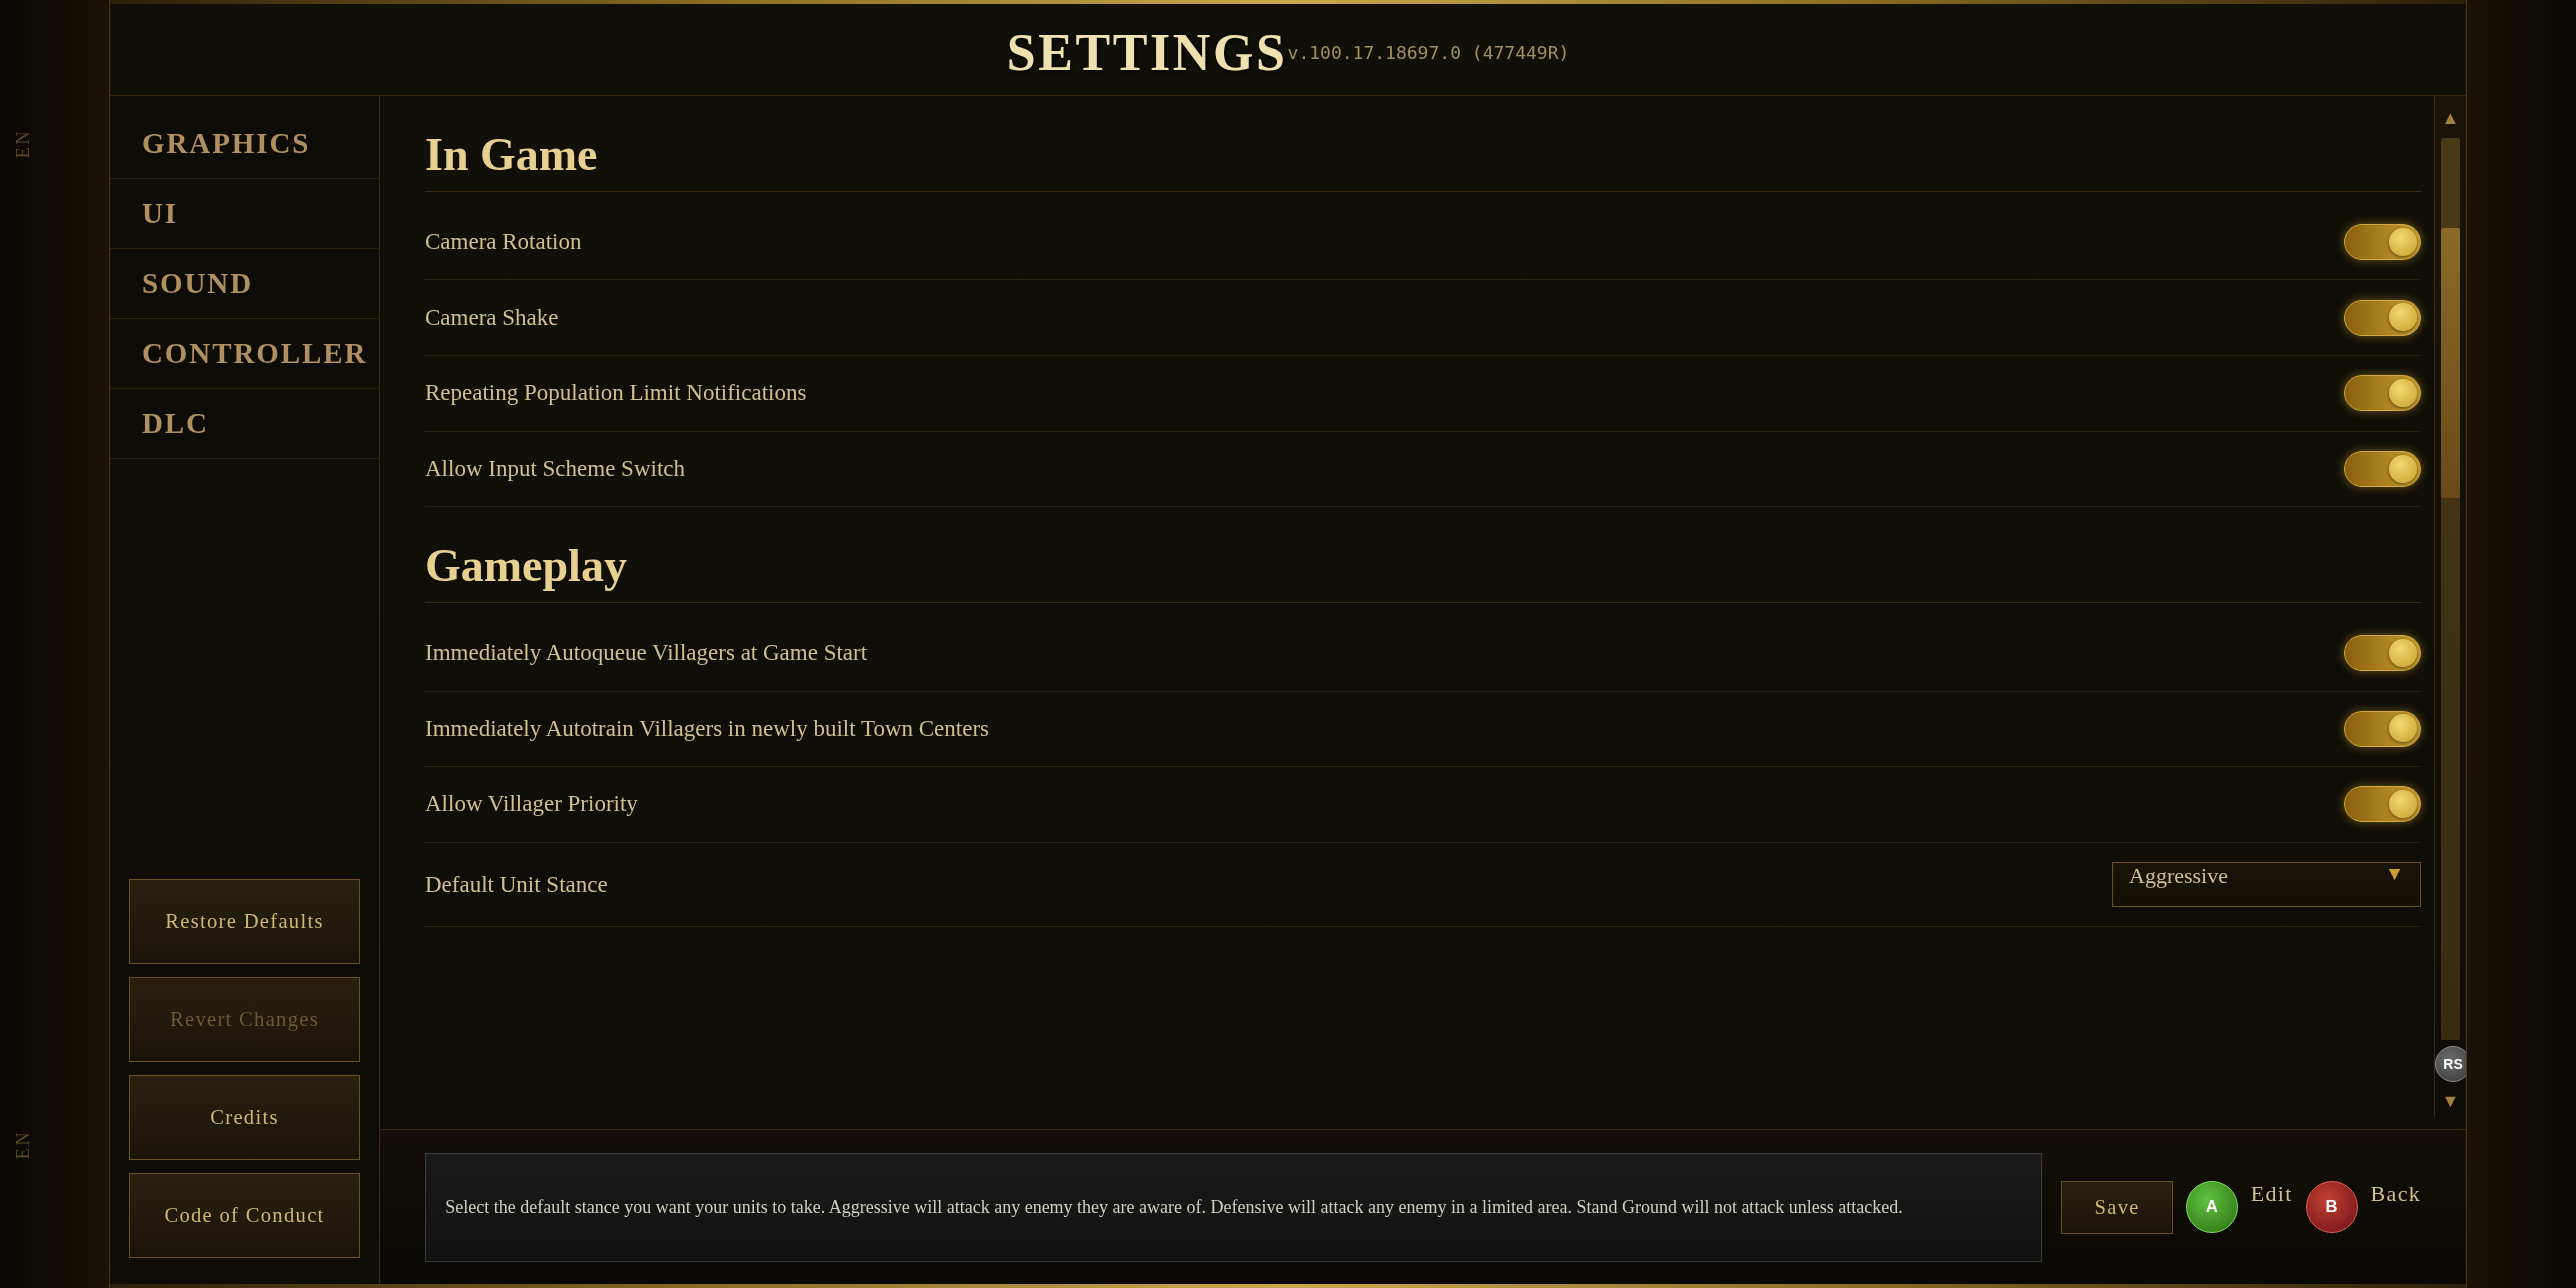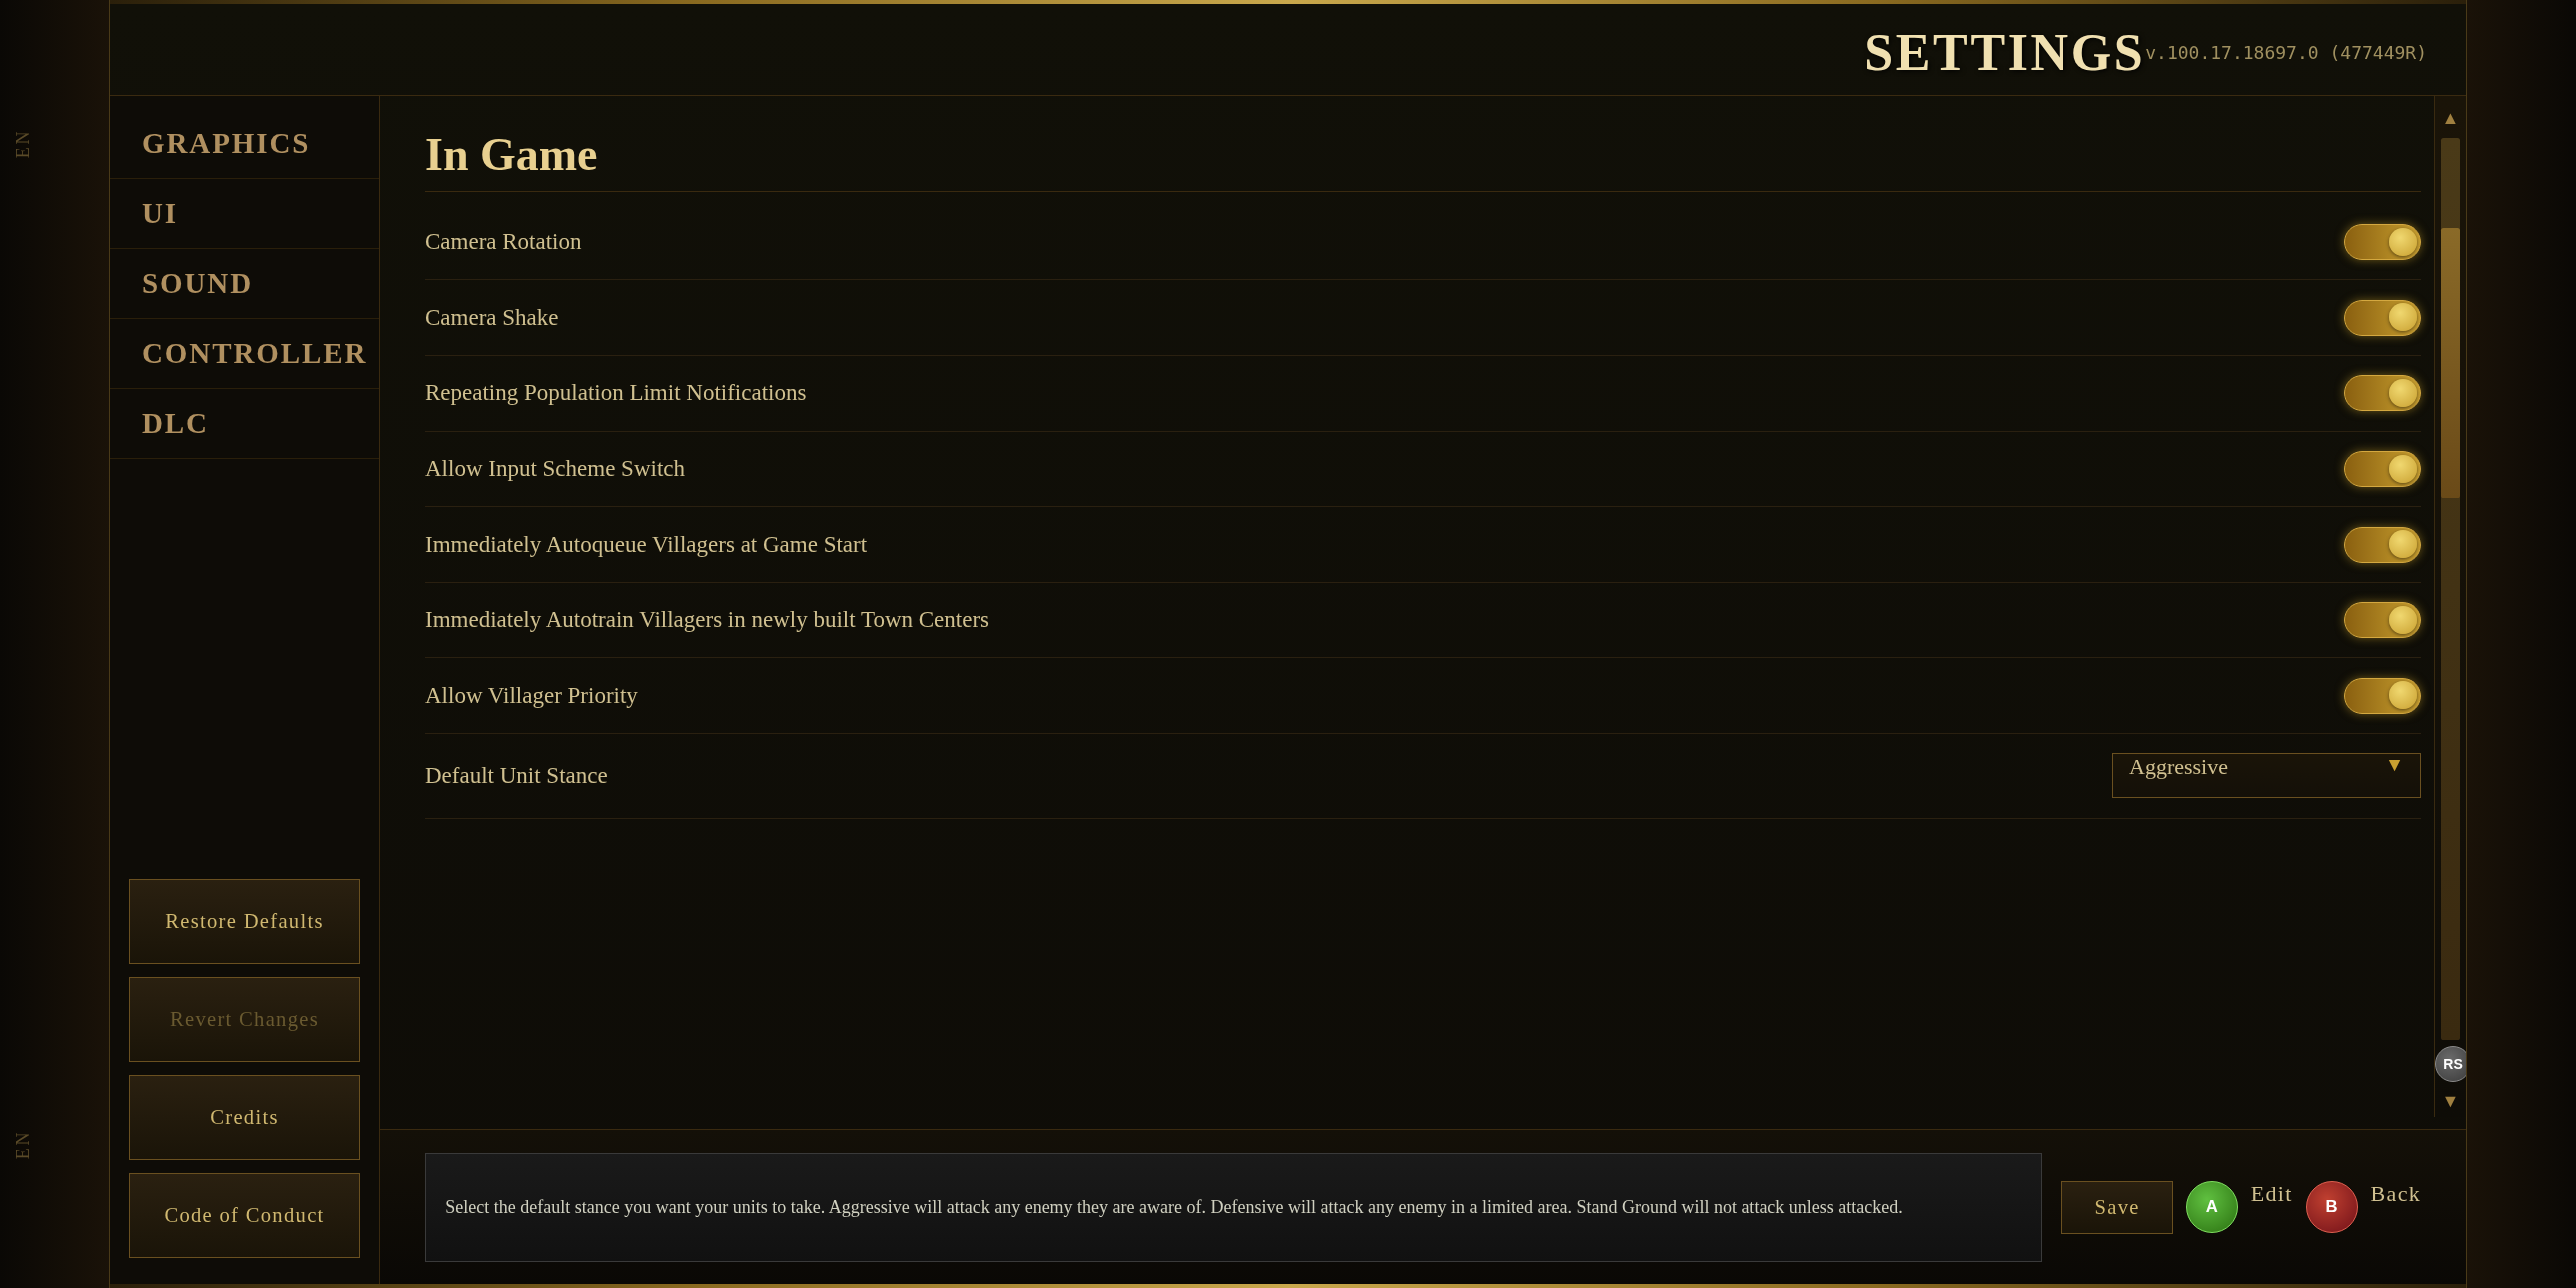--- a/index.html
+++ b/index.html
@@ -63,21 +63,21 @@
 
     
     .top-border {
       height: 3.9px;
       background: linear-gradient(to right, #2a1f0a, #8a6a20, #c9a84c, #8a6a20, #2a1f0a);
     }
 
     
     .header {
       display: flex;
-      justify-content: flex-end;
+      justify-content: center;
       align-items: center;
       padding: 19.3px 39px 13px 39px;
       border-bottom: 1.3px solid #3a2a10;
     }
 
     .settings-title {
       font-size: 52px;
       font-weight: bold;
       color: #f0e0b0;
       letter-spacing: 2.6px;
@@ -499,20 +499,21 @@
           </div>
         </div>
 
         <div class="setting-row">
           <span class="setting-label">Allow Input Scheme Switch</span>
           <div class="toggle on">
             <div class="toggle-knob"></div>
           </div>
         </div>
 
+        <h2 class="section-title" style="margin-top:32px;">Gameplay</h2>
 
         <div class="setting-row">
           <span class="setting-label">Immediately Autoqueue Villagers at Game Start</span>
           <div class="toggle on">
             <div class="toggle-knob"></div>
           </div>
         </div>
 
         <div class="setting-row">
           <span class="setting-label">Immediately Autotrain Villagers in newly built Town Centers</span>

